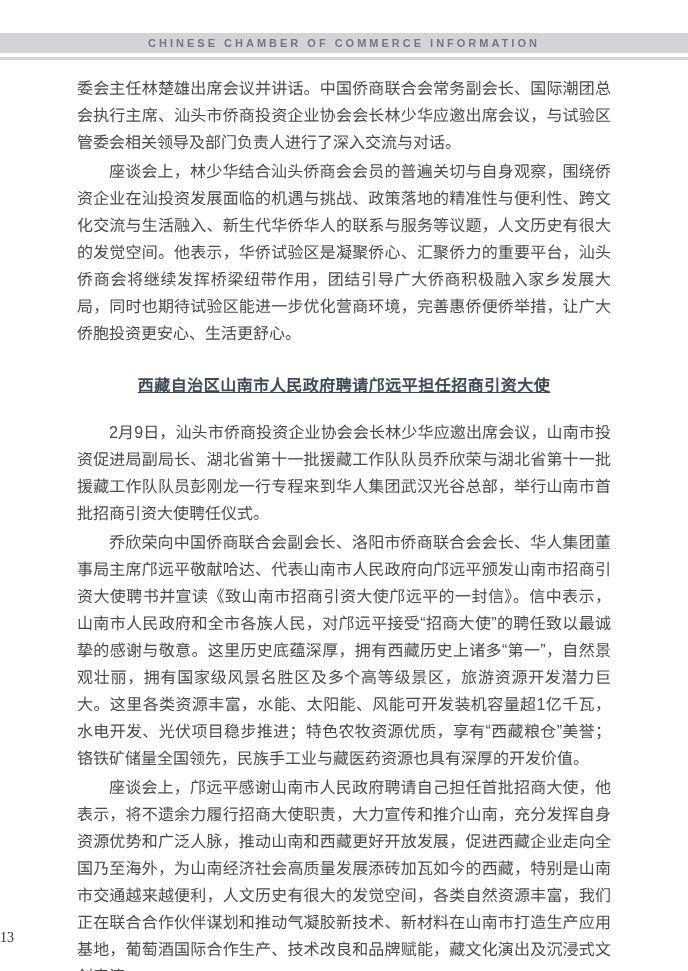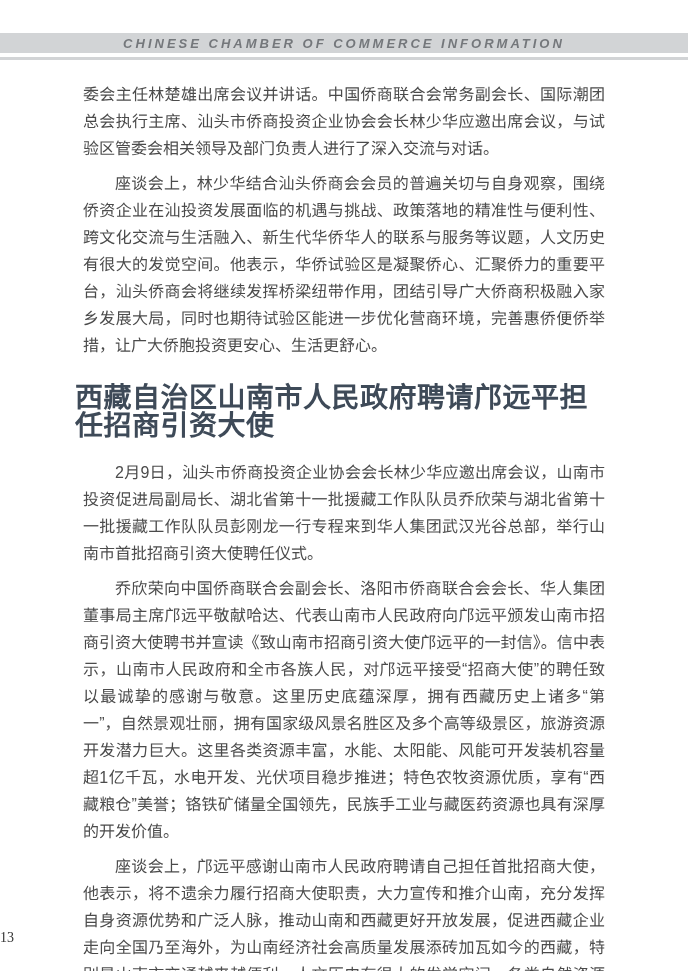--- a/index.html
+++ b/index.html
@@ -18,66 +18,66 @@
     top: 33px;
     left: 0;
     width: 100%;
     height: 20px;
     background: #d2d4d6;
     display: flex;
     align-items: center;
     justify-content: center;
   }
   .banner-text {
-    font-size: 13px;
+    font-size: 11px;
     font-weight: bold;
     letter-spacing: 3px;
     color: #74777b;
     white-space: nowrap;
-    font-style: italic;
   }
   .banner-line {
     position: absolute;
     top: 57px;
     left: 0;
     width: 100%;
     height: 3px;
     background: #d2d4d6;
   }
   .content {
     position: absolute;
     top: 73px;
     left: 75px;
     width: 538px;
     color: #4b4b4b;
     font-size: 16px;
     line-height: 27px;
     text-align: justify;
   }
   .content p {
-    margin: 8px;
+    margin: 2px;
     text-indent: 2em;
   }
   .content p.continuation {
     text-indent: 0;
   }
   .source {
     float: right;
     color: #d9302e;
     text-indent: 0;
   }
   .article-title {
     margin: 25px 0 19px 0;
-    text-align: left;
+    text-align: center;
     text-indent: 0;
-    font-size: 28px;
+    font-size: 16px;
     line-height: 28px;
     font-weight: bold;
     color: #3e4a58;
     letter-spacing: 0.5px;
+    text-decoration: underline;
   }
   .page-number {
     position: absolute;
     bottom: 25px;
     left: 0;
     width: 100%;
     font-family: "Liberation Serif", "DejaVu Serif", serif;
     font-size: 14px;
     color: #333333;
   }

